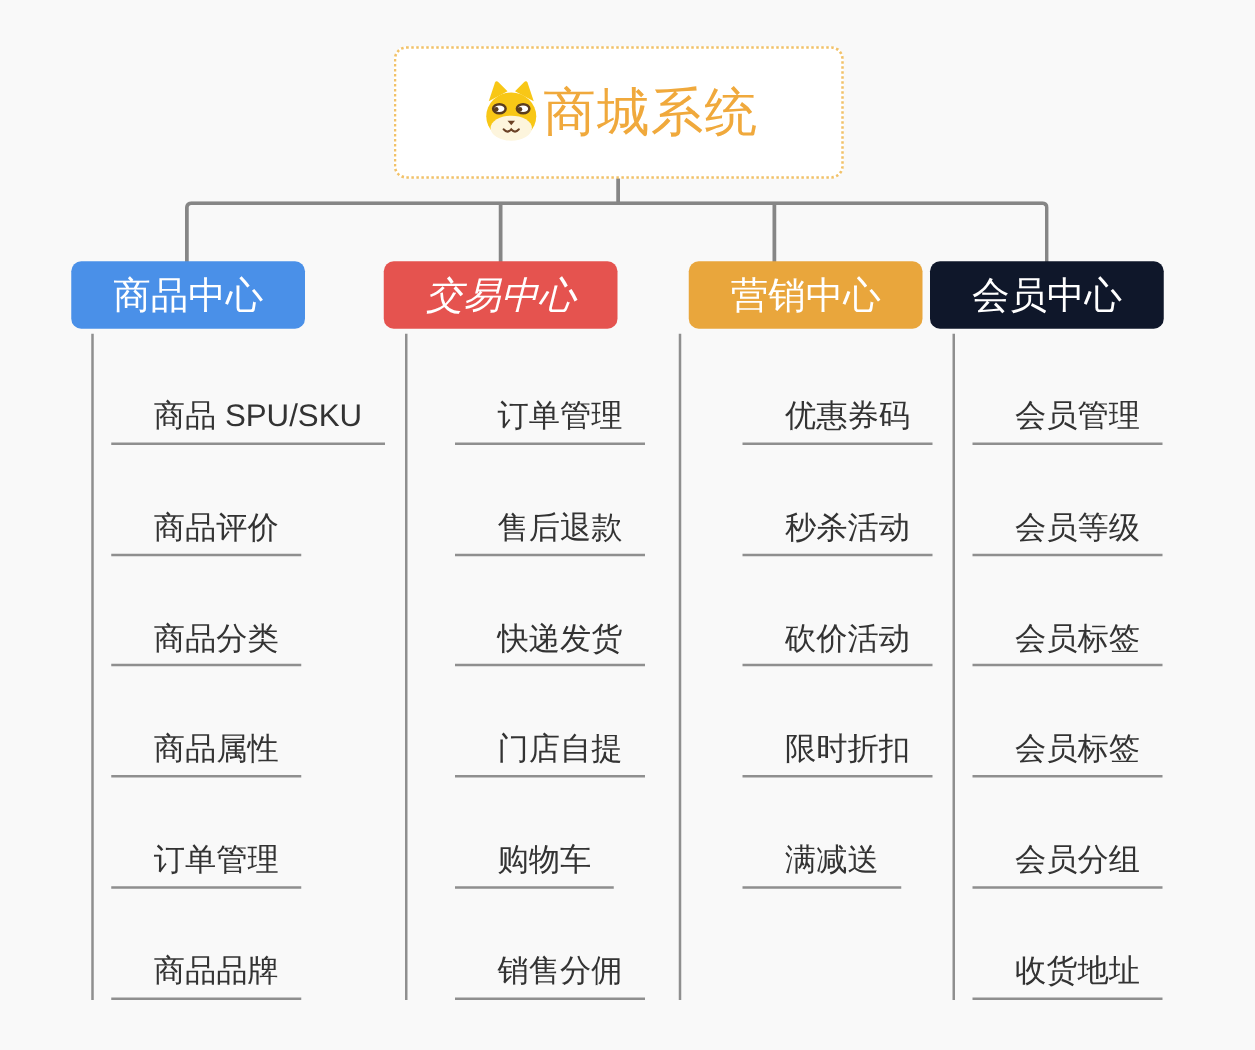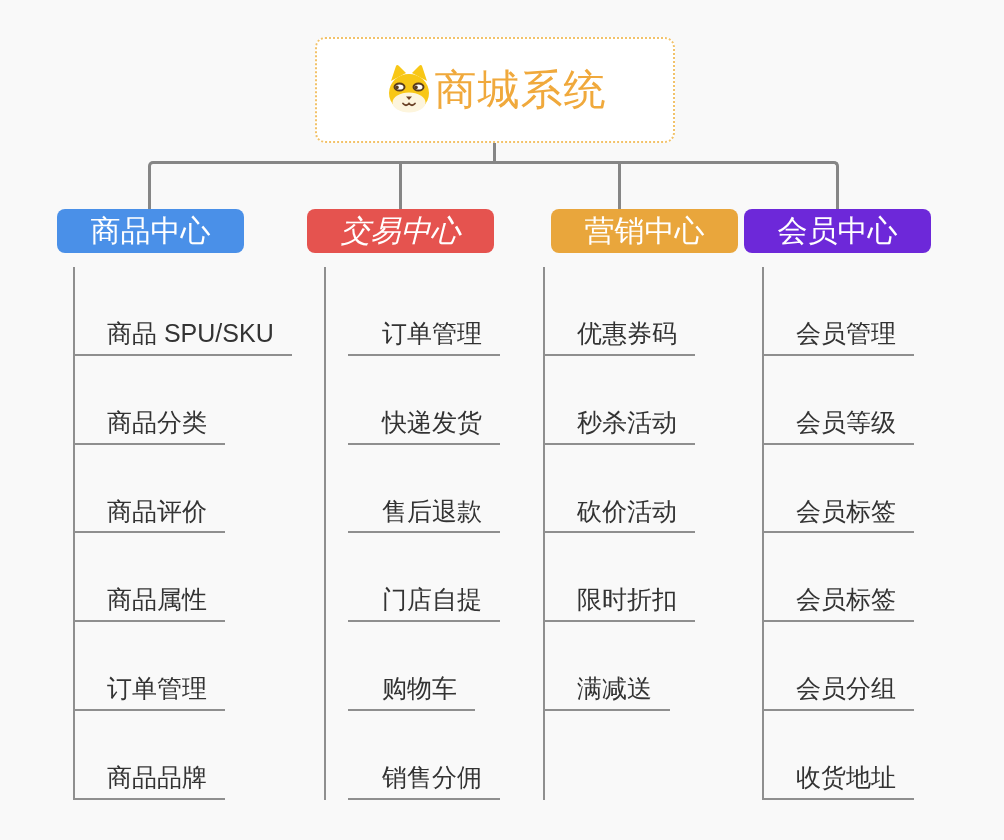--- a/index.html
+++ b/index.html
@@ -20,32 +20,32 @@
   .conn-rail{
     position:absolute;left:148px;top:161px;width:691px;height:49px;
     border-top:3px solid #868686;border-left:3px solid #868686;border-right:3px solid #868686;
     border-top-left-radius:5px;border-top-right-radius:5px;box-sizing:border-box;background:none;
   }
   .conn-drop-2{left:399px;top:164px;width:3px;height:46px;}
   .conn-drop-3{left:618px;top:164px;width:3px;height:46px;}
 
   
   .branch-node{
-    position:absolute;top:209px;width:187px;height:44px;border-radius:8px;
+    position:absolute;top:209px;width:187px;height:54px;border-radius:8px;
     display:flex;align-items:center;justify-content:center;
     color:#ffffff;font-size:30px;white-space:nowrap;
   }
   .branch-1{left:57px;}  .branch-2{left:307px;font-style:italic;}
   .branch-3{left:526px;margin-left:25px;} .branch-4{left:744px;}
 
   
   .col{position:absolute;top:267px;}
-  .col-1{left:73px;} .col-2{left:324px;padding-left:24px;} .col-3{left:543px;} .col-4{left:762px;}
+  .col-1{left:73px;} .col-2{left:324px;padding-left:24px;} .col-3{left:543px;padding-left:35px;} .col-4{left:762px;}
   .col-line{position:absolute;left:0;top:0;width:2px;height:533px;background:#8f8f8f;}
-  .item{height:88.8px;display:flex;align-items:flex-end;}
+  .item{height:88.8px;display:flex;align-items:flex-end;margin-left:16px;}
   .item:first-child{height:87px;}
   .item-label{
     display:inline-block;white-space:nowrap;width:fit-content;
     font-size:25px;color:#333333;line-height:1.15;
     padding:0 18px 6px 34px;border-bottom:2px solid #8f8f8f;
   }
 </style>
 </head>
 <body>
 
@@ -70,54 +70,54 @@
         <path d="M22 33.5 h6 l-3 3.6 Z" fill="#6b4226"></path>
         <path d="M19 40.5 q3 3.5 6 0 q3 3.5 6 0" stroke="#6b4226" stroke-width="1.8" fill="none" stroke-linecap="round"></path>
       </svg>
     </span>
     <span class="root-title" style="color: rgb(240, 169, 60);">商城系统</span>
   </div>
 
   <div class="branch-node branch-1" style="background-color: rgb(74, 144, 232);">商品中心</div>
   <div class="branch-node branch-2" style="background-color: rgb(229, 83, 79);">交易中心</div>
   <div class="branch-node branch-3" style="background-color: rgb(233, 166, 60);">营销中心</div>
-  <div class="branch-node branch-4" style="background-color: #6d28d9;">会员中心</div>
+  <div class="branch-node branch-4" style="background-color: #0f172a;">会员中心</div>
 
   <div class="col col-1">
     <div class="col-line"></div>
     <div class="item">
         <span class="item-label">商品 SPU/SKU</span>
       </div>
     <div class="item">
-        <span class="item-label">商品分类</span>
+        <span class="item-label">商品评价</span>
       </div>
     <div class="item">
-        <span class="item-label">商品评价</span>
+        <span class="item-label">商品分类</span>
       </div>
     <div class="item">
         <span class="item-label">商品属性</span>
       </div>
     <div class="item">
         <span class="item-label">订单管理</span>
       </div>
     <div class="item">
         <span class="item-label">商品品牌</span>
       </div>
   </div>
 
   <div class="col col-2">
     <div class="col-line"></div>
     <div class="item">
         <span class="item-label">订单管理</span>
       </div>
     <div class="item">
-        <span class="item-label">快递发货</span>
+        <span class="item-label">售后退款</span>
       </div>
     <div class="item">
-        <span class="item-label">售后退款</span>
+        <span class="item-label">快递发货</span>
       </div>
     <div class="item">
         <span class="item-label">门店自提</span>
       </div>
     <div class="item">
         <span class="item-label">购物车</span>
       </div>
     <div class="item">
         <span class="item-label">销售分佣</span>
       </div>

